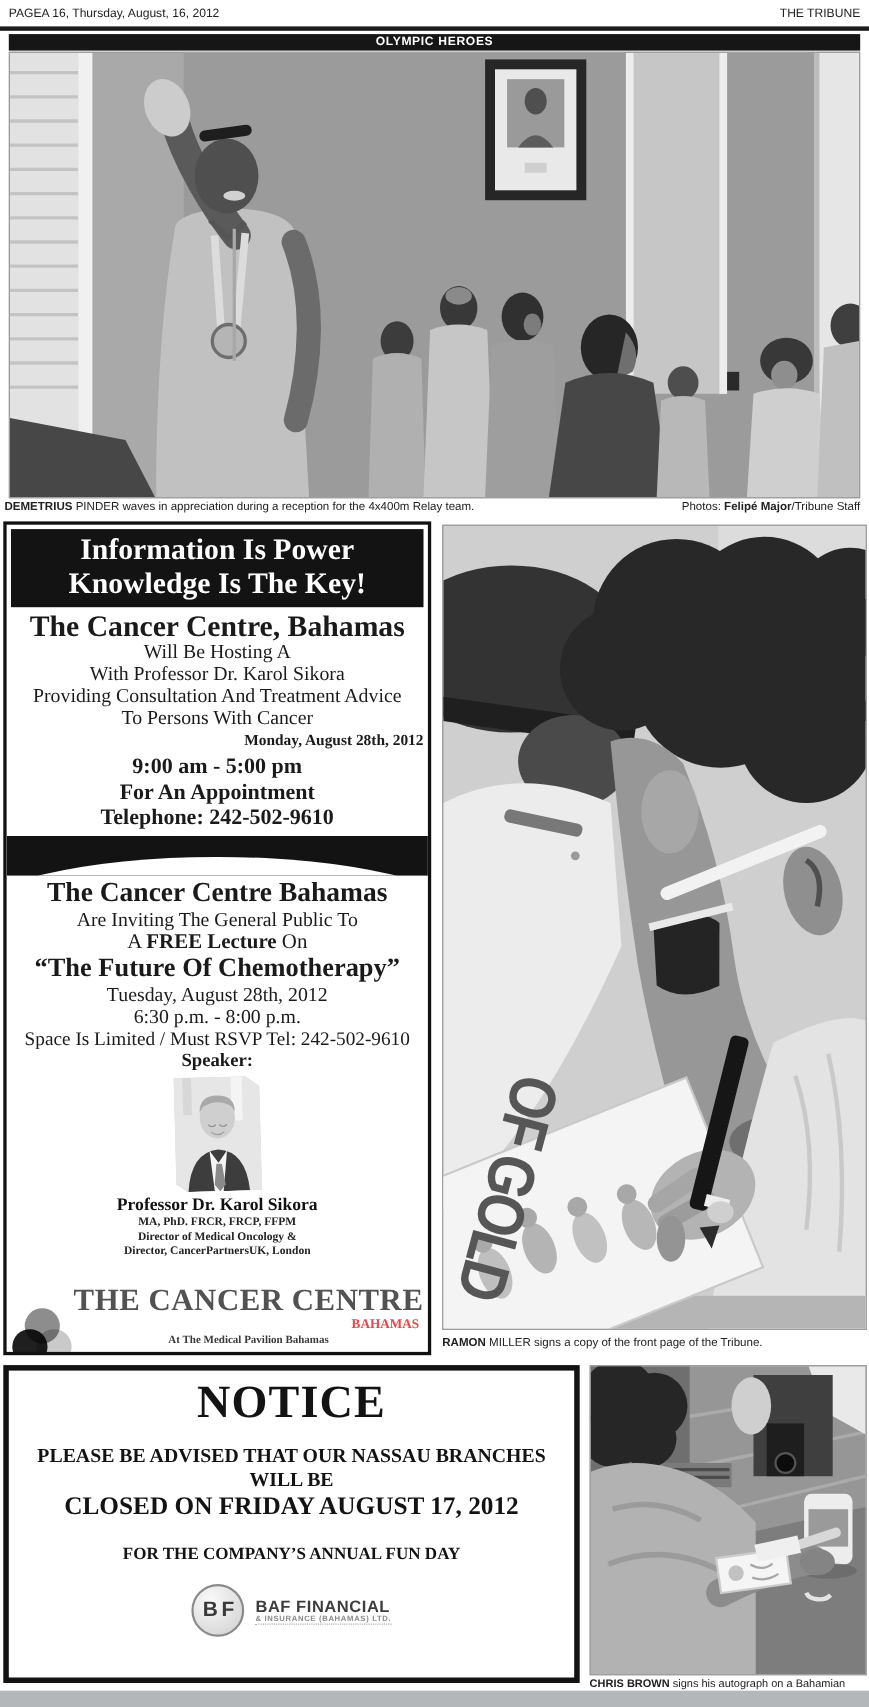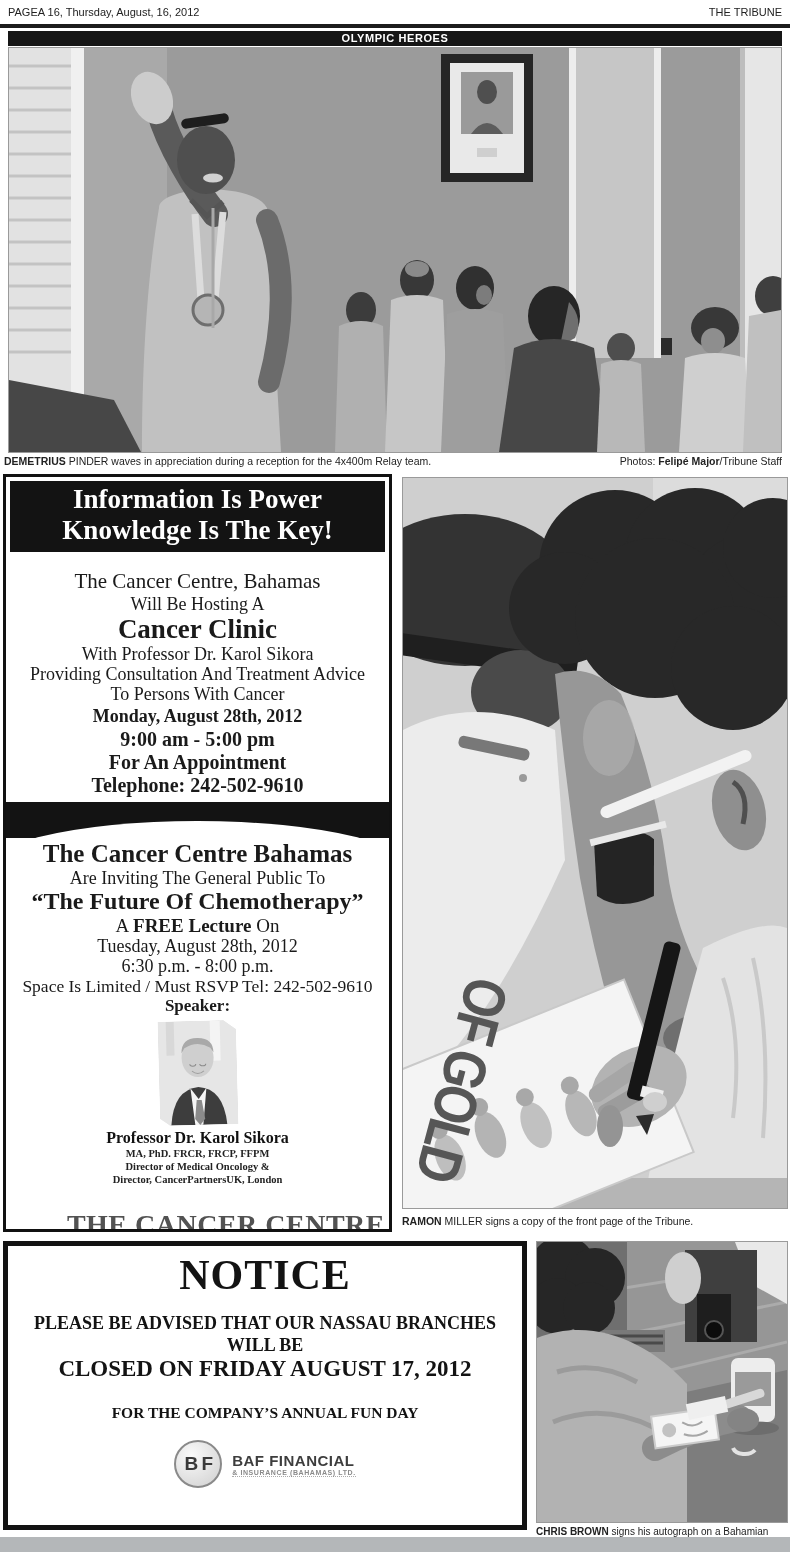--- a/index.html
+++ b/index.html
@@ -17,25 +17,25 @@
   #ramon-photo{top:477px;left:402px;width:384px;height:730px;}
   #chris-photo{top:1241px;left:536px;width:250px;height:280px;}
   .caption{position:absolute;font-size:10.5px;color:#222;}
   .caption b{font-weight:bold;}
   
   #cancer-ad{position:absolute;top:474px;left:3px;width:389px;height:758px;border:3px solid #111;
              background:#fff;box-sizing:border-box;padding:4px;overflow:hidden;text-align:center;}
   .ad-banner{background:#131313;color:#fff;padding:3px 0 6px;}
   .ad-banner div{font-family:"Liberation Serif",serif;font-weight:bold;font-size:27px;line-height:31px;}
   .l{font-family:"Liberation Serif",serif;color:#1a1a1a;}
-  .l-org1{font-size:21px;font-weight:normal;line-height:26px;margin-top:16px;}
+  .l-org1{font-size:27px;font-weight:bold;line-height:26px;margin-top:4px;}
   .l-n18{font-size:18px;line-height:20px;}
   .l-event{font-size:27px;font-weight:bold;line-height:30px;}
   .l-b20{font-size:20px;font-weight:bold;line-height:23px;}
-  .l-b21{font-size:18px;font-weight:bold;line-height:24px;}
+  .l-b21{font-size:14px;font-weight:bold;line-height:24px;text-align:right;}
   .ad-divider{position:relative;height:36px;background:#131313;overflow:hidden;margin:5px -4px 2px;}
   .ad-divider .arch{position:absolute;left:-8%;width:116%;top:52%;height:150%;background:#fff;
                     border-radius:50% 50% 0 0 / 100% 100% 0 0;}
   .l-org2{font-size:25px;font-weight:bold;line-height:28px;}
   .l-free{font-size:19px;line-height:21px;}
   .l-title2{font-size:24px;font-weight:bold;line-height:27px;}
   .l-rsvp{font-size:17.5px;line-height:20px;}
   .l-speaker{font-size:17px;font-weight:bold;line-height:20px;}
   #speaker-photo{width:78px;height:104px;margin:5px auto 3px;transform:rotate(-1.5deg);
                  clip-path:polygon(0 0,84% 0,100% 9%,100% 100%,13% 100%,0 93%);
@@ -163,37 +163,36 @@
   <div class="caption" style="top:455px;left:4px;"><b>DEMETRIUS</b><span> PINDER waves in appreciation during a reception for the 4x400m Relay team.</span></div>
   <div class="caption" style="top:455px;right:8px;"><span>Photos: </span><b>Felipé Major</b><span>/Tribune Staff</span></div>
 
   <div id="cancer-ad">
     <div class="ad-banner">
       <div>Information Is Power</div>
       <div>Knowledge Is The Key!</div>
     </div>
     <div class="l l-org1">The Cancer Centre, Bahamas</div>
     <div class="l l-n18">Will Be Hosting A</div>
-    <div class="l l-event">Cancer Clinic</div>
     <div class="l l-n18">With Professor Dr. Karol Sikora</div>
     <div class="l l-n18">Providing Consultation And Treatment Advice</div>
     <div class="l l-n18">To Persons With Cancer</div>
     <div class="l l-b21">Monday, August 28th, 2012</div>
     <div class="l l-b20">9:00 am -  5:00 pm</div>
     <div class="l l-b20">For  An Appointment</div>
     <div class="l l-b20">Telephone: 242-502-9610</div>
 
     <div class="ad-divider">
         <div class="arch"></div>
       </div>
 
     <div class="l l-org2">The Cancer Centre Bahamas</div>
     <div class="l l-n18">Are Inviting The General Public To</div>
+    <div class="l l-free"><span>A </span><b>FREE Lecture</b><span> On</span></div>
     <div class="l l-title2">“The Future Of Chemotherapy”</div>
-    <div class="l l-free"><span>A </span><b>FREE Lecture</b><span> On</span></div>
     <div class="l l-n18">Tuesday, August 28th, 2012</div>
     <div class="l l-n18">6:30 p.m. - 8:00 p.m.</div>
     <div class="l l-rsvp">Space Is Limited / Must RSVP   Tel: 242-502-9610</div>
     <div class="l l-speaker">Speaker:</div>
 
     <div id="speaker-photo">
       <svg width="78" height="104" viewBox="0 0 78 104" xmlns="http://www.w3.org/2000/svg">
         <rect width="78" height="104" fill="#e6e6e6"></rect>
         <rect x="52" y="0" width="10" height="40" fill="#f4f4f4"></rect>
         <rect x="8" y="0" width="8" height="34" fill="#d8d8d8"></rect>

